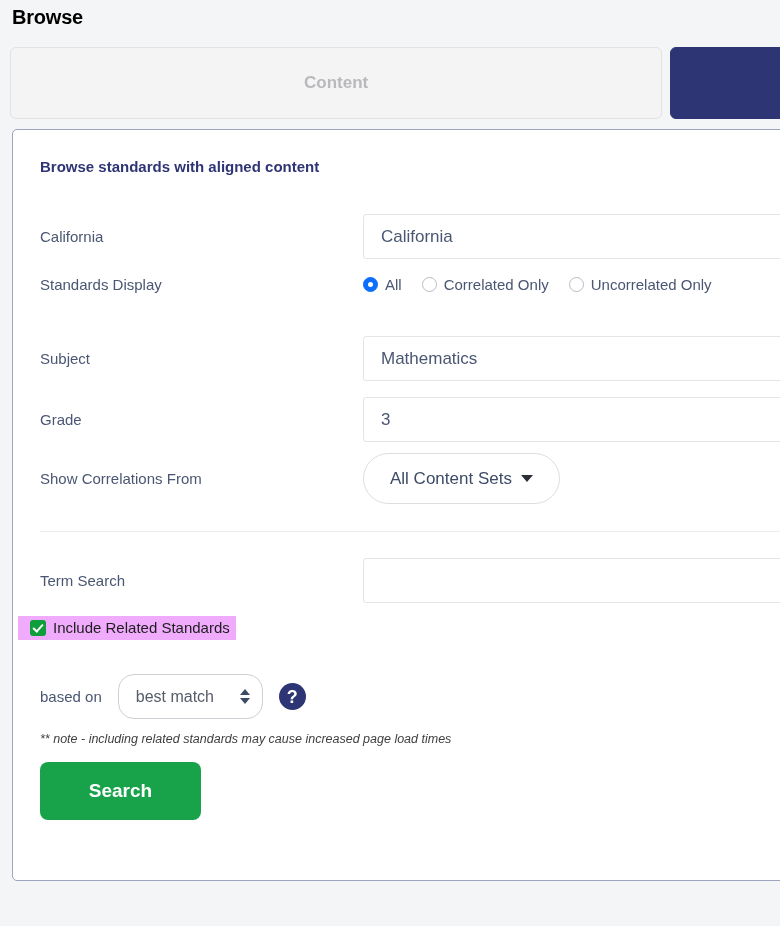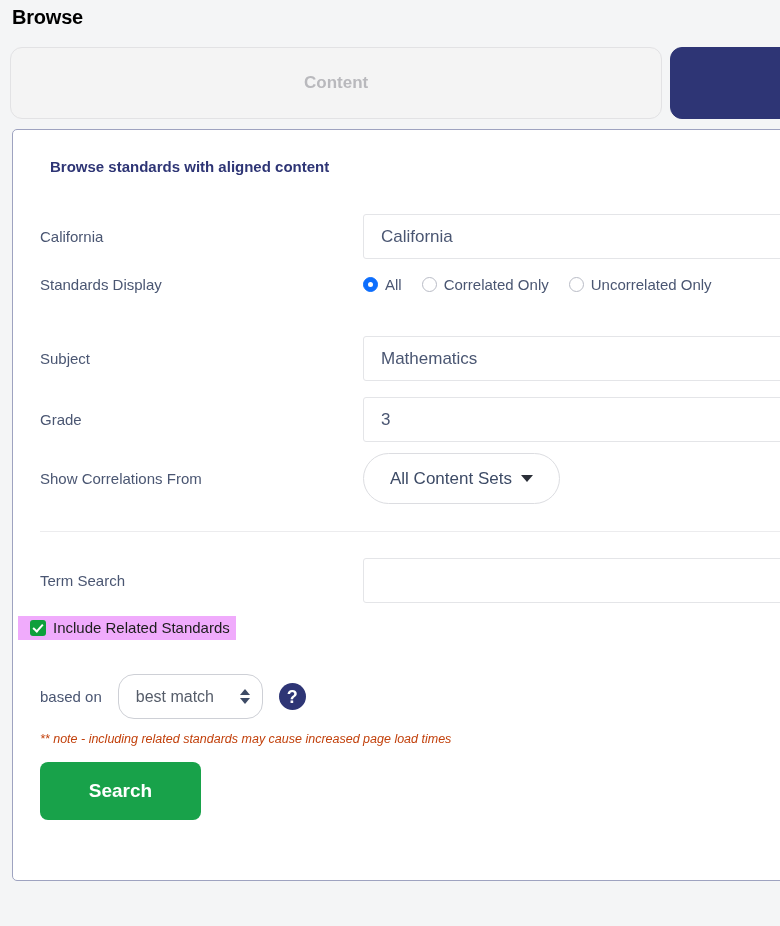--- a/index.html
+++ b/index.html
@@ -33,21 +33,21 @@
     position: absolute;
     left: 10px;
     top: 47px;
     width: 900px;
     height: 72px;
     display: flex;
     gap: 8px;
   }
   .tab {
     height: 72px;
-    border-radius: 12px;
+    border-radius: 6px;
     display: flex;
     align-items: center;
     justify-content: center;
     font-size: 17px;
     font-weight: bold;
   }
   .tab.inactive {
     width: 653px;
     background: #f4f4f4;
     border: 1px solid #e2e2e4;
@@ -66,21 +66,21 @@
     left: 12px;
     top: 129px;
     width: 900px;
     height: 752px;
     background: #ffffff;
     border: 1px solid #9ea3c0;
     border-radius: 5px;
   }
   #card-title {
     position: absolute;
-    left: 37px;
+    left: 27px;
     top: 28px;
     font-size: 15px;
     font-weight: bold;
     color: #2e3575;
   }
 
   
   .form-row {
     position: absolute;
     left: 27px;
@@ -258,21 +258,21 @@
     line-height: 1;
   }
 
   
   #related-note {
     position: absolute;
     left: 40px;
     top: 732px;
     font-size: 12.5px;
     font-style: italic;
-    color: #c2410c;
+    color: #404040;
     white-space: nowrap;
   }
 
   
   #search-button {
     position: absolute;
     left: 40px;
     top: 762px;
     width: 161px;
     height: 58px;

